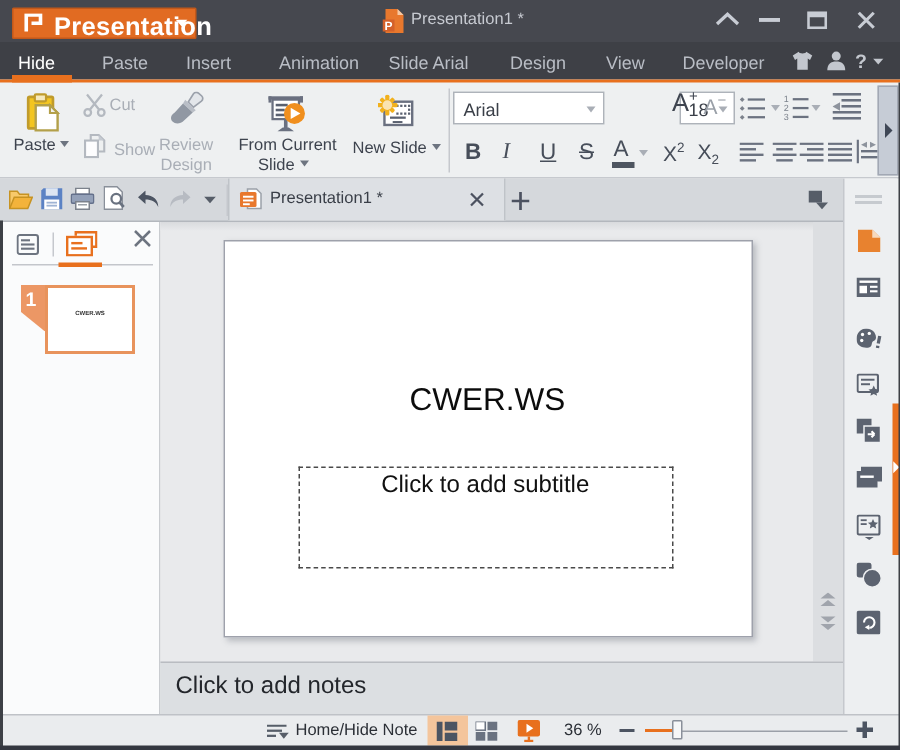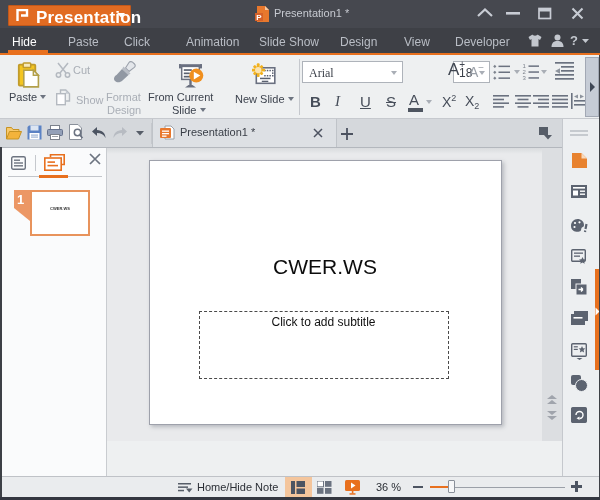--- a/index.html
+++ b/index.html
@@ -27,21 +27,21 @@
   
   #tabbar{left:0;top:119px;width:562px;height:29px;background:#d5d8dc;border-bottom:1px solid #b3b7bd;box-sizing:border-box;}
   #activetab{left:152px;top:0;width:185px;height:28px;background:#dde0e4;border-left:1px solid #bfc3c8;border-right:1px solid #bfc3c8;box-sizing:border-box;}
   
   #leftpanel{left:2px;top:148px;width:105px;height:328px;background:#fafbfc;border-right:1px solid #c9ccd0;box-sizing:border-box;}
   
   #slidearea{left:107px;top:148px;width:435px;height:293px;background:#e9eaec;}
   #slide{left:41.5px;top:12px;width:351px;height:263px;background:#fff;border:1px solid #9ea1ab;box-shadow:2px 2px 4px rgba(90,95,105,.35);}
   #slidetitle{left:0;top:94px;width:351px;text-align:center;font-size:21px;color:#0c0c0c;}
   #subbox{left:49px;top:150px;width:248px;height:66px;border:1px dashed #4a4a4a;}
-  #subtxt{left:0;top:2.5px;width:248px;text-align:center;font-size:12px;color:#111;}
+  #subtxt{left:0;top:2.5px;width:248px;text-align:center;font-size:16px;color:#111;}
   
   #vscroll{left:542px;top:148px;width:19.5px;height:293px;background:#dcdee1;}
   
   #sidebar{left:562px;top:119px;width:36px;height:357px;background:#edeff1;border-left:1px solid #c5c8cd;box-sizing:border-box;}
   #orangestrip{left:593.5px;top:269px;width:5px;height:101px;background:#e8701e;}
   
   #notes{left:107px;top:441px;width:455px;height:35px;background:#dcdfe2;border-top:1px solid #b9bcc1;box-sizing:border-box;}
   #notes .txt{position:absolute;left:10px;top:7px;font-size:16px;color:#23262b;}
   
   #statusbar{left:0;top:476px;width:600px;height:21px;background:#eaecee;border-top:1px solid #bfc2c7;box-sizing:border-box;}
@@ -85,23 +85,23 @@
         <rect x="1" y="1.5" width="11.5" height="3" fill="#c8ccd4"></rect>
       </svg>
     <svg class="abs" style="left:571px;top:7px" width="13" height="13">
         <path d="M1.5 1.5 L11.5 11.5 M11.5 1.5 L1.5 11.5" stroke="#c8ccd4" stroke-width="2.1"></path>
       </svg>
   </div>
 
   <div class="abs" id="menubar">
     <span class="mtab sel" style="left:12px">Hide</span>
     <span class="mtab" style="left:68px">Paste</span>
-    <span class="mtab" style="left:124px">Click</span>
+    <span class="mtab" style="left:124px">Insert</span>
     <span class="mtab" style="left:186px">Animation</span>
-    <span class="mtab" style="left:259px">Slide Show</span>
+    <span class="mtab" style="left:259px">Slide Arial</span>
     <span class="mtab" style="left:340px">Design</span>
     <span class="mtab" style="left:404px">View</span>
     <span class="mtab" style="left:455px">Developer</span>
 
     <svg class="abs" style="left:528px;top:6px" width="14" height="13" viewBox="0 0 14 13">
       <path d="M4.5 0.5 L0.5 3 L2 6 L3.5 5 L3.5 12.5 L10.5 12.5 L10.5 5 L12 6 L13.5 3 L9.5 0.5 C9.5 2 4.5 2 4.5 0.5 Z" fill="#c3c7ce"></path>
     </svg>
     <svg class="abs" style="left:551px;top:6px" width="13" height="13" viewBox="0 0 13 13">
       <circle cx="6.5" cy="3.4" r="3" fill="#c3c7ce"></circle>
         <path d="M0.5 13 C0.5 8.6 3 7 6.5 7 C10 7 12.5 8.6 12.5 13 Z" fill="#c3c7ce"></path>
@@ -135,37 +135,37 @@
       <path d="M10.8 1 L14.5 4.7 H10.8 Z" fill="#c5cad1"></path>
       <rect x="1.7" y="4.7" width="8.6" height="11" fill="#fdfdfe" stroke="#b4b9c0" stroke-width="1.4"></rect>
     </svg>
     <div class="rlbl dis" style="left:76px;top:39px">Show</div>
 
     <svg class="abs" style="left:112px;top:6px" width="24" height="26" viewBox="0 0 24 26">
       <path d="M13.5 7 L17 1.5 C17.8 0.4 19.5 0.3 20.5 1.2 L22.5 3 C23.5 4 23.4 5.5 22.3 6.4 L17 10.5 Z" fill="#e3e6ea" stroke="#9ba1ab" stroke-width="1.1"></path>
       <path d="M11.5 5.5 L18.5 12.5 L16.5 14 L10 8 Z" fill="#b9bec6"></path>
       <path d="M10 8 L16.5 14 L10.5 19.5 C8.5 21.5 5 22 3 20 C1.2 18.2 2 15.5 4.5 14 Z" fill="#9198a3"></path>
     </svg>
-    <div class="rlbl dis" style="left:106px;top:36px">Format</div>
+    <div class="rlbl dis" style="left:106px;top:36px">Review</div>
     <div class="rlbl dis" style="left:107px;top:49px">Design</div>
 
     <svg class="abs" style="left:178px;top:8px" width="26" height="25" viewBox="0 0 26 25">
       <rect x="1" y="1.2" width="23" height="2.2" fill="#6a7080"></rect>
       <rect x="1" y="1.2" width="2" height="4.2" fill="#6a7080"></rect>
       <rect x="22" y="1.2" width="2" height="4.2" fill="#6a7080"></rect>
       <rect x="3.7" y="3.4" width="17.6" height="13" stroke="#6a7080" stroke-width="1.5" fill="#fff"></rect>
       <rect x="5.8" y="6.2" width="8" height="1.7" fill="#5a6170"></rect>
       <rect x="5.8" y="9.5" width="6" height="1.7" fill="#5a6170"></rect>
       <rect x="5.8" y="12.8" width="6.5" height="1.7" fill="#5a6170"></rect>
       <rect x="11.3" y="16.4" width="2.4" height="6" fill="#6a7080"></rect>
       <path d="M7 24.5 L18 24.5 L14.5 22 L10.5 22 Z" fill="#6a7080"></path>
       <circle cx="18.3" cy="12.6" r="7" fill="#f08f1e"></circle>
       <path d="M15.8 8.8 L22.3 12.6 L15.8 16.4 Z" fill="#fff"></path>
     </svg>
-    <div class="rlbl" style="left:148px;top:36px">From Current</div>
+    <div class="rlbl" style="left:159px;top:36px">From Current</div>
     <div class="rlbl" style="left:172px;top:49px">Slide <span class="caret"></span></div>
 
     <svg class="abs" style="left:252px;top:8px" width="26" height="24" viewBox="0 0 26 24">
       <rect x="4.3" y="4.8" width="18.5" height="15.5" stroke="#6a7080" stroke-width="1.6" fill="#fff"></rect>
       <g fill="#5a6170">
         <rect x="12.2" y="6.8" width="1.5" height="1.5"></rect>
           <rect x="14.8" y="6.8" width="1.5" height="1.5"></rect>
           <rect x="17.4" y="6.8" width="1.5" height="1.5"></rect>
           <rect x="20" y="6.8" width="1.5" height="1.5"></rect>
         <rect x="20" y="9.4" width="1.5" height="1.5"></rect>
@@ -182,21 +182,21 @@
         <g transform="rotate(45 6.2 7.1)">
           <rect x="4.8" y="0.9" width="2.8" height="12.4" rx="1"></rect>
           <rect x="0" y="5.7" width="12.4" height="2.8" rx="1"></rect>
         </g>
       </g>
       <circle cx="6.2" cy="7.1" r="3.2" fill="#fae3b0"></circle>
     </svg>
     <div class="rlbl" style="left:235px;top:37.5px">New Slide <span class="caret"></span></div>
     <div class="vline" style="left:299px;top:4px;width:1px;height:56px;"></div>
 
-    <div class="abs" style="left:302px;top:6px;width:101px;height:22px;background:#fff;border:1px solid #aeb3ba;box-sizing:border-box;font-family:Liberation Serif, serif;">
+    <div class="abs" style="left:302px;top:6px;width:101px;height:22px;background:#fff;border:1px solid #aeb3ba;box-sizing:border-box;">
       <span class="abs" style="left:6px;top:4px;font-size:12px;color:#3a3f48">Arial</span>
       <span class="caret lite abs" style="left:88px;top:9px"></span>
     </div>
 
     <div class="abs" style="left:405px;top:6px;width:37px;height:22px;background:#fff;border:1px solid #aeb3ba;box-sizing:border-box;margin-left:48px;">
       <span class="abs" style="left:5px;top:4px;font-size:12px;color:#3a3f48">18</span>
       <span class="caret lite abs" style="left:25px;top:9px"></span>
     </div>
 
     <div class="abs" style="left:448px;top:4px;font-size:17px;color:#3f4550">A<span style="font-size:10px;vertical-align:7px">+</span></div>
@@ -440,20 +440,23 @@
       <path d="M5 8 A3.5 3.5 0 1 1 8.5 11.5" stroke="#fff" stroke-width="1.4" fill="none"></path>
       <path d="M8.5 9.5 L8.5 13 L5.5 11.2 Z" fill="#fff"></path>
     </svg>
     <div class="abs" id="orangestrip" style="left:31.5px;top:150px;">
       <svg class="abs" style="left:0px;top:38px" width="5" height="9">
           <path d="M0.5 0.5 L4.5 4.5 L0.5 8.5 Z" fill="#fff"></path>
         </svg>
     </div>
   </div>
 
+  <div class="abs" id="notes">
+      <span class="txt">Click to add notes</span>
+    </div>
 
   <div class="abs" id="statusbar">
     <svg class="abs" style="left:178px;top:6px" width="15" height="10" viewBox="0 0 15 10">
       <rect x="0" y="0" width="13" height="1.5" fill="#565d68"></rect>
       <rect x="0" y="3.4" width="10" height="1.5" fill="#565d68"></rect>
       <rect x="0" y="6.8" width="6" height="1.5" fill="#565d68"></rect>
       <path d="M8 5.5 L14.5 5.5 L11.2 9.5 Z" fill="#565d68"></path>
     </svg>
     <span class="abs" style="left:197px;top:4px;font-size:11px;color:#2b2f36">Home/Hide Note</span>
     <div class="abs" style="left:285px;top:0;width:27px;height:20px;background:#f4c59c"></div>

